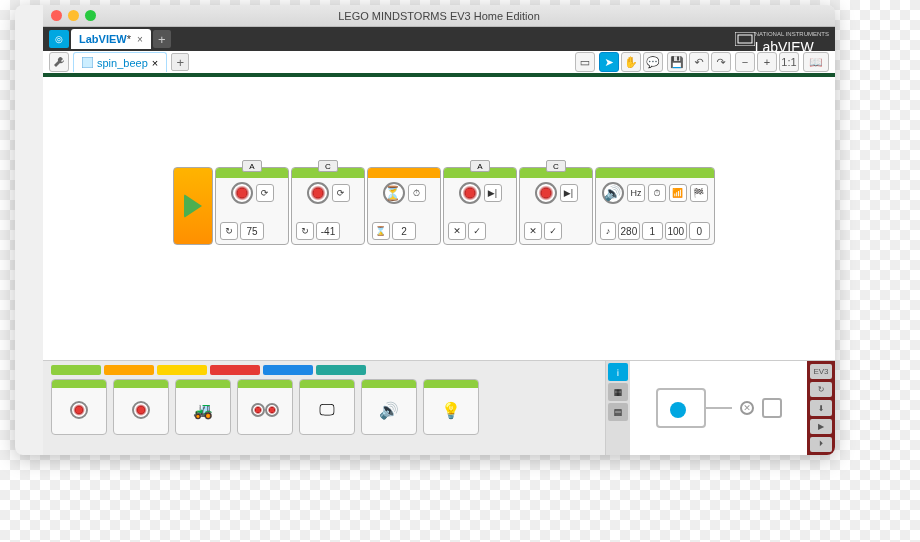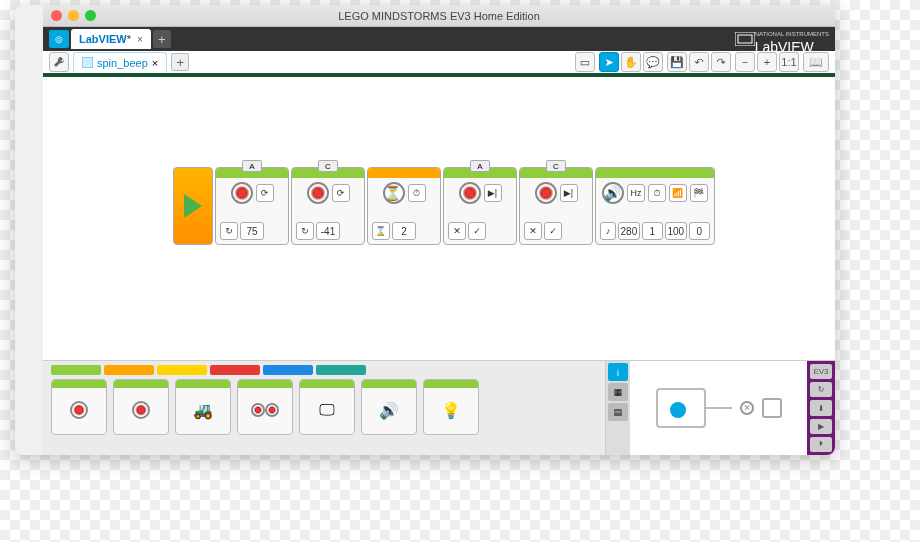--- a/index.html
+++ b/index.html
@@ -57,21 +57,21 @@
 .pal-body{position:absolute;top:10px;left:4px;right:4px;bottom:4px;display:flex;align-items:center;justify-content:center;}
 .hw-panel{width:230px;border-left:1px solid #ccc;display:flex;}
 .hw-side{width:24px;background:#ddd;display:flex;flex-direction:column;gap:2px;padding:2px;}
 .hw-side div{height:18px;background:#bbb;border-radius:2px;font-size:9px;display:flex;align-items:center;justify-content:center;cursor:pointer;}
 .hw-main{flex:1;background:#fff;display:flex;align-items:center;justify-content:center;position:relative;}
 .brick{width:50px;height:40px;border:2px solid #bbb;border-radius:4px;position:relative;}
 .brick::after{content:"";position:absolute;left:12px;top:12px;width:16px;height:16px;background:#00a7e1;border-radius:50%;}
 .usb{width:20px;height:20px;border:2px solid #aaa;border-radius:3px;margin-left:30px;position:relative;}
 .conn-line{width:26px;height:2px;background:#bbb;}
 .hw-x{position:absolute;left:110px;width:14px;height:14px;border:2px solid #999;border-radius:50%;font-size:9px;color:#999;display:flex;align-items:center;justify-content:center;}
-.ctrl-col{width:28px;background:#701a75;display:flex;flex-direction:column;gap:3px;padding:3px;align-items:center;}
+.ctrl-col{width:28px;background:#7f1d1d;display:flex;flex-direction:column;gap:3px;padding:3px;align-items:center;}
 .ctrl-col .cbtn{width:22px;height:20px;background:#ccc;border-radius:2px;font-size:8px;display:flex;align-items:center;justify-content:center;cursor:pointer;color:#555;}
 svg{display:block;}
 </style>
 </head>
 <body>
 <div class="checker"></div>
 
 <div class="window">
   <div class="titlebar">
     <div class="tl-dots">

